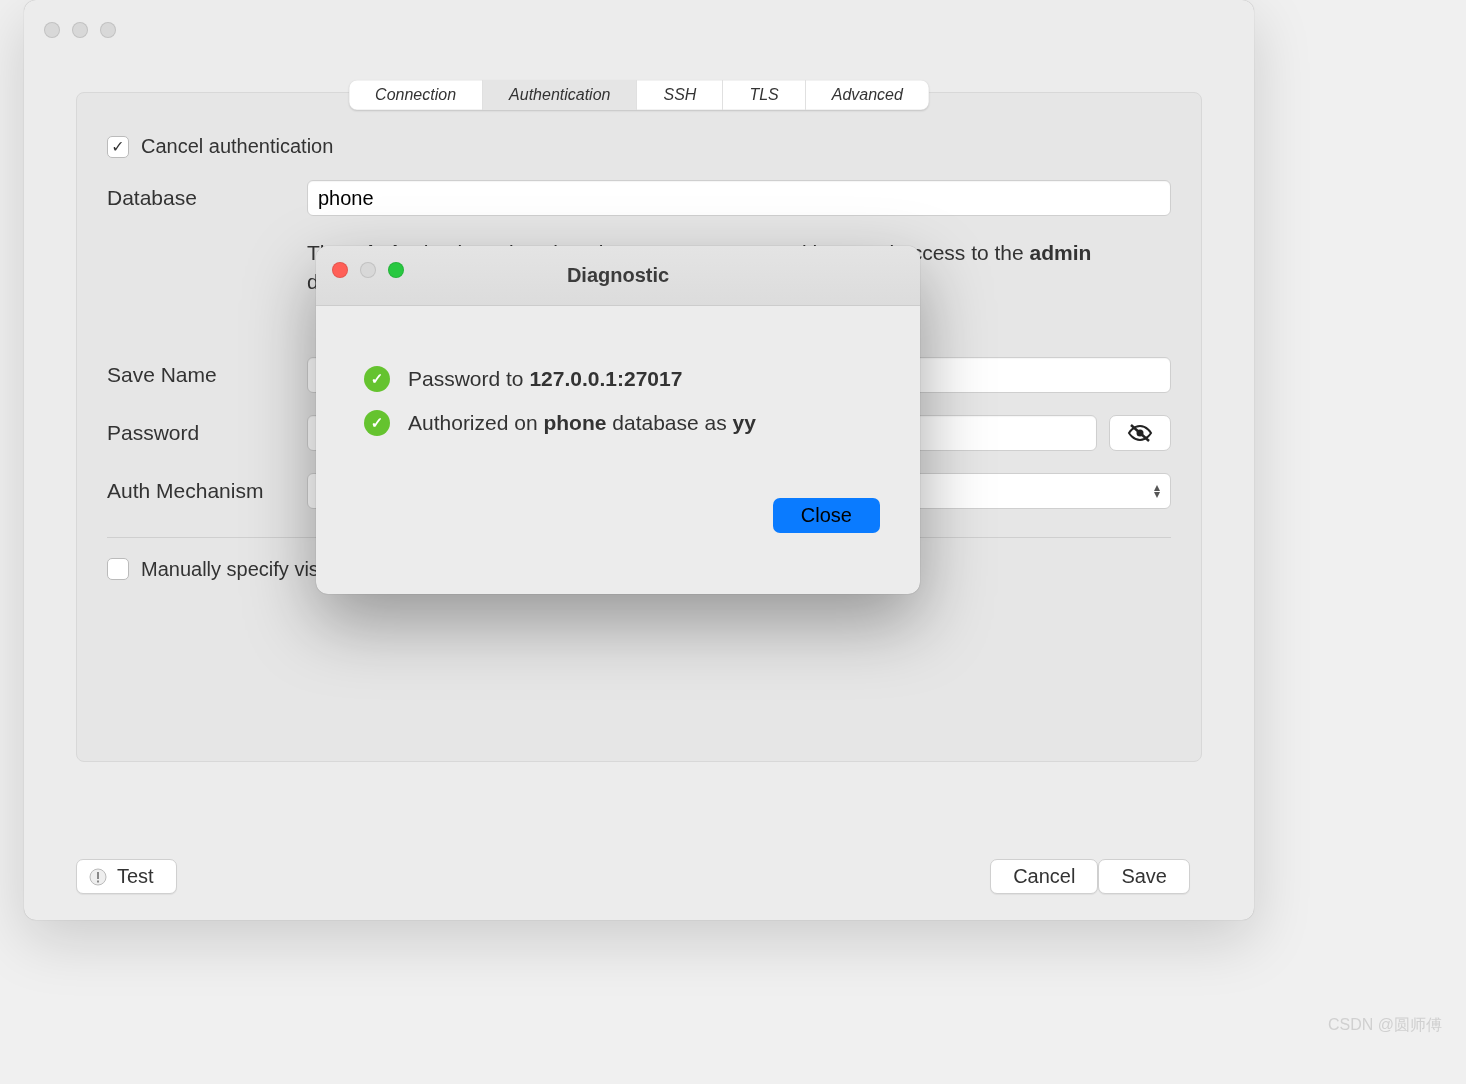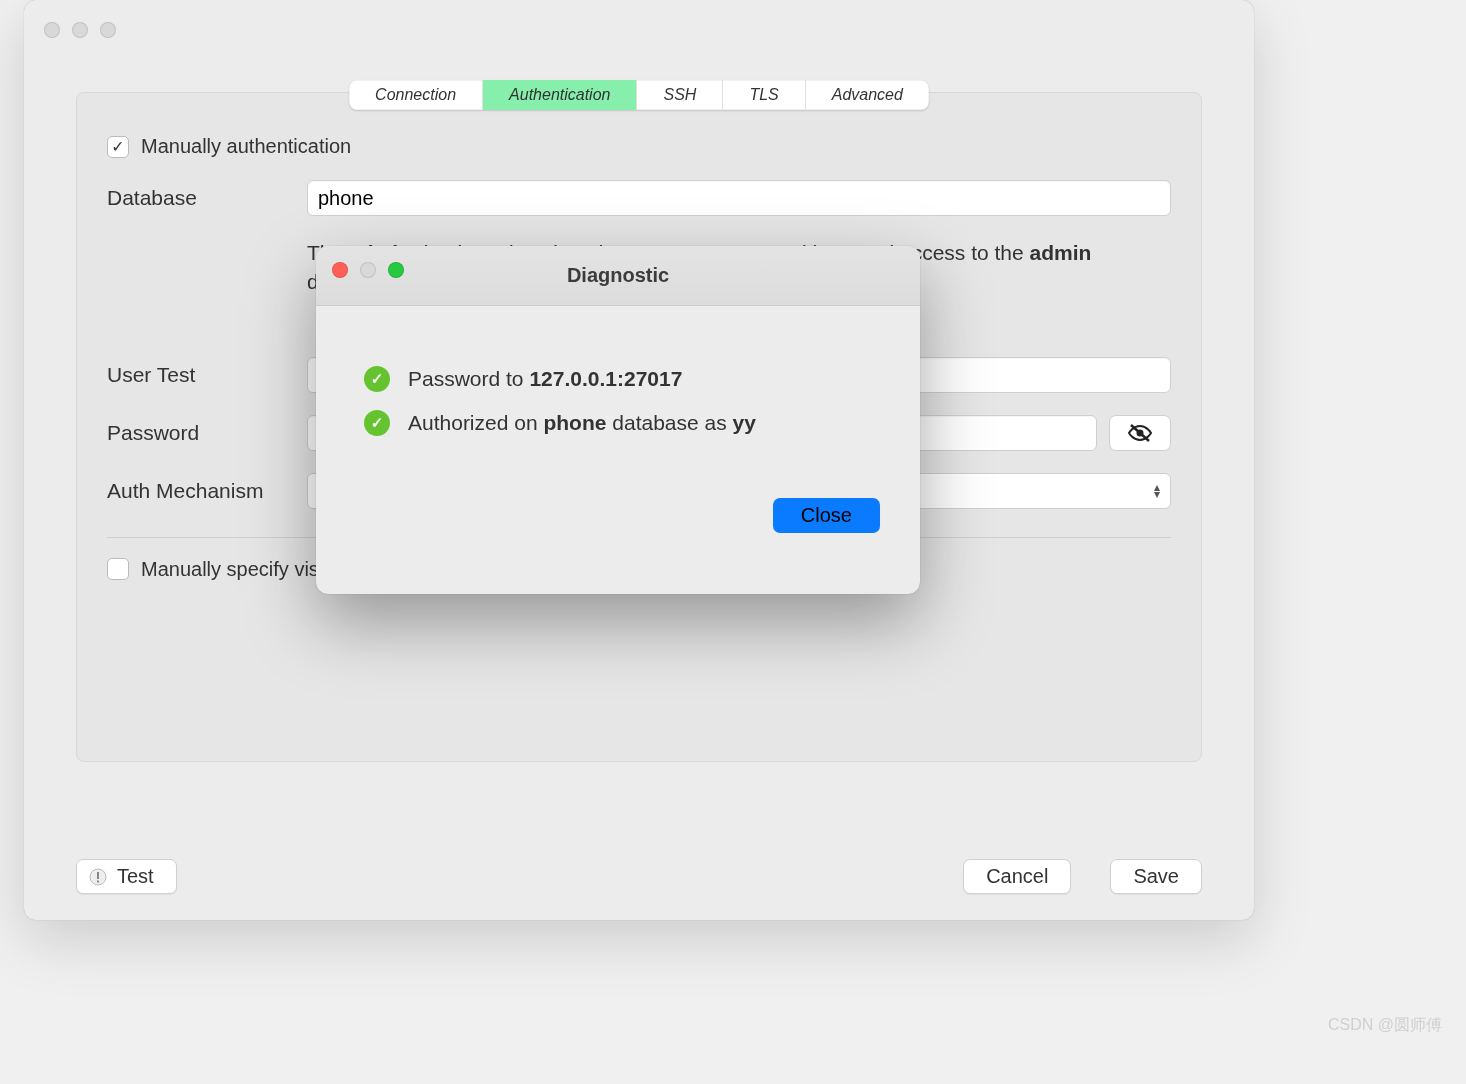--- a/index.html
+++ b/index.html
@@ -61,21 +61,21 @@
   overflow: hidden;
 }
 .tab {
   padding: 6px 26px;
   font-size: 16px;
   cursor: default;
   border-right: 1px solid #e0e0e0;
   font-style: italic;
 }
 .tab:last-child { border-right: none; }
-.tab.active { background: #86efac; }
+.tab.active { background: #e5e5e5; }
 .panel {
   margin-top: -18px;
   background: #e6e6e6;
   border: 1px solid #d8d8d8;
   border-radius: 8px;
   padding: 42px 30px 120px 30px;
   min-height: 670px;
 }
 .row { display: flex; align-items: center; margin-bottom: 22px; }
 .check {
@@ -121,24 +121,23 @@
   height: 36px;
   display: flex;
   align-items: center;
   justify-content: flex-end;
   padding-right: 10px;
 }
 .updown { font-size: 12px; line-height: 7px; color: #555; display:flex; flex-direction:column; }
 .divider { border: none; border-top: 1px solid #cfcfcf; margin: 28px 0 20px 0; }
 .footer {
   position: absolute;
-  left: 52px; right: 52px; bottom: 26px;
+  left: 52px; right: 64px; bottom: 26px;
   display: flex;
   align-items: center;
-  gap: 25px;
 }
 .btn {
   background: #fff;
   border: 1px solid #d0d0d0;
   border-radius: 7px;
   padding: 5px 22px;
   font-size: 20px;
   box-shadow: 0 1px 1px rgba(0,0,0,0.06);
 }
 .btn-test { display: flex; align-items: center; gap: 10px; padding-left: 12px; }
@@ -214,34 +213,34 @@
         <div class="tab active">Authentication</div>
         <div class="tab">SSH</div>
         <div class="tab">TLS</div>
         <div class="tab">Advanced</div>
       </div>
     </div>
 
     <div class="panel">
       <div class="row">
         <span class="check">✓</span>
-        <span>Manually authentication</span>
+        <span>Cancel authentication</span>
       </div>
 
       <div class="row">
         <div class="label-col">Database</div>
         <input class="input" value="phone" style="">
       </div>
 
       <div class="hint">
         <span>The </span><b>admin</b><span> database is unique in MongoDB. Users with normal access to the </span><b>admin</b><span> database have read and write access to </span><b>all databases</b><span>.</span>
       </div>
 
       <div class="row">
-        <div class="label-col">User Test</div>
+        <div class="label-col">Save Name</div>
         <input class="input" style="">
       </div>
 
       <div class="row">
         <div class="label-col">Password</div>
         <div class="pw-wrap">
           <input class="input" type="password" style="flex: 1 1 0%;">
           <div class="eye-btn">
             <svg width="26" height="20" viewBox="0 0 26 20">
                 <path d="M2 10 C2 10 6 3 13 3 C20 3 24 10 24 10 C24 10 20 17 13 17 C6 17 2 10 2 10 Z" fill="none" stroke="#222" stroke-width="2"></path>
@@ -274,21 +273,21 @@
   <div class="footer">
     <div class="btn btn-test">
       <svg width="18" height="18" viewBox="0 0 18 18">
           <circle cx="9" cy="9" r="8" fill="#eee" stroke="#bbb"></circle>
           <rect x="8" y="4" width="2" height="7" fill="#888"></rect>
           <rect x="8" y="12.5" width="2" height="2" fill="#888"></rect>
         </svg>
       <span>Test</span>
     </div>
     <div class="spacer"></div>
-    <div class="btn" style="margin-right:14px">Cancel</div>
+    <div class="btn" style="">Cancel</div>
     <div class="btn">Save</div>
   </div>
 </div>
 
 <div class="modal">
   <div class="modal-titlebar">
     <div class="traffic-lights">
       <div class="tl red"></div>
       <div class="tl yellow"></div>
       <div class="tl green"></div>

